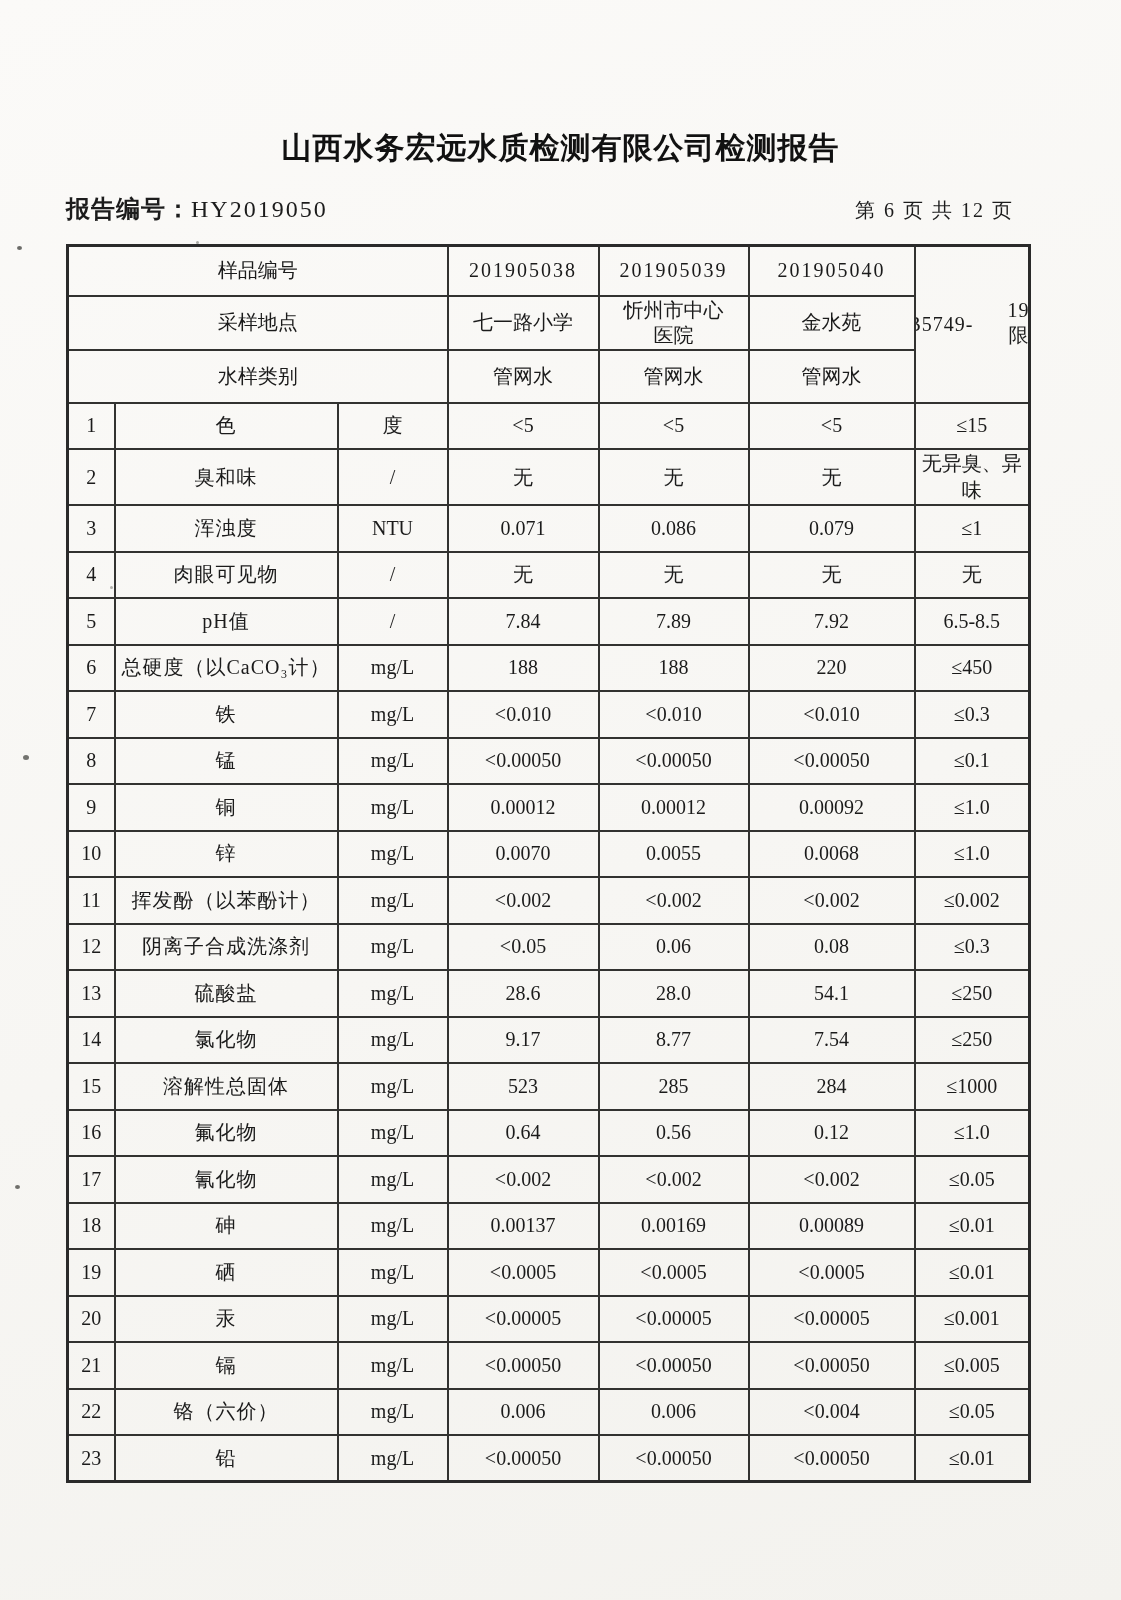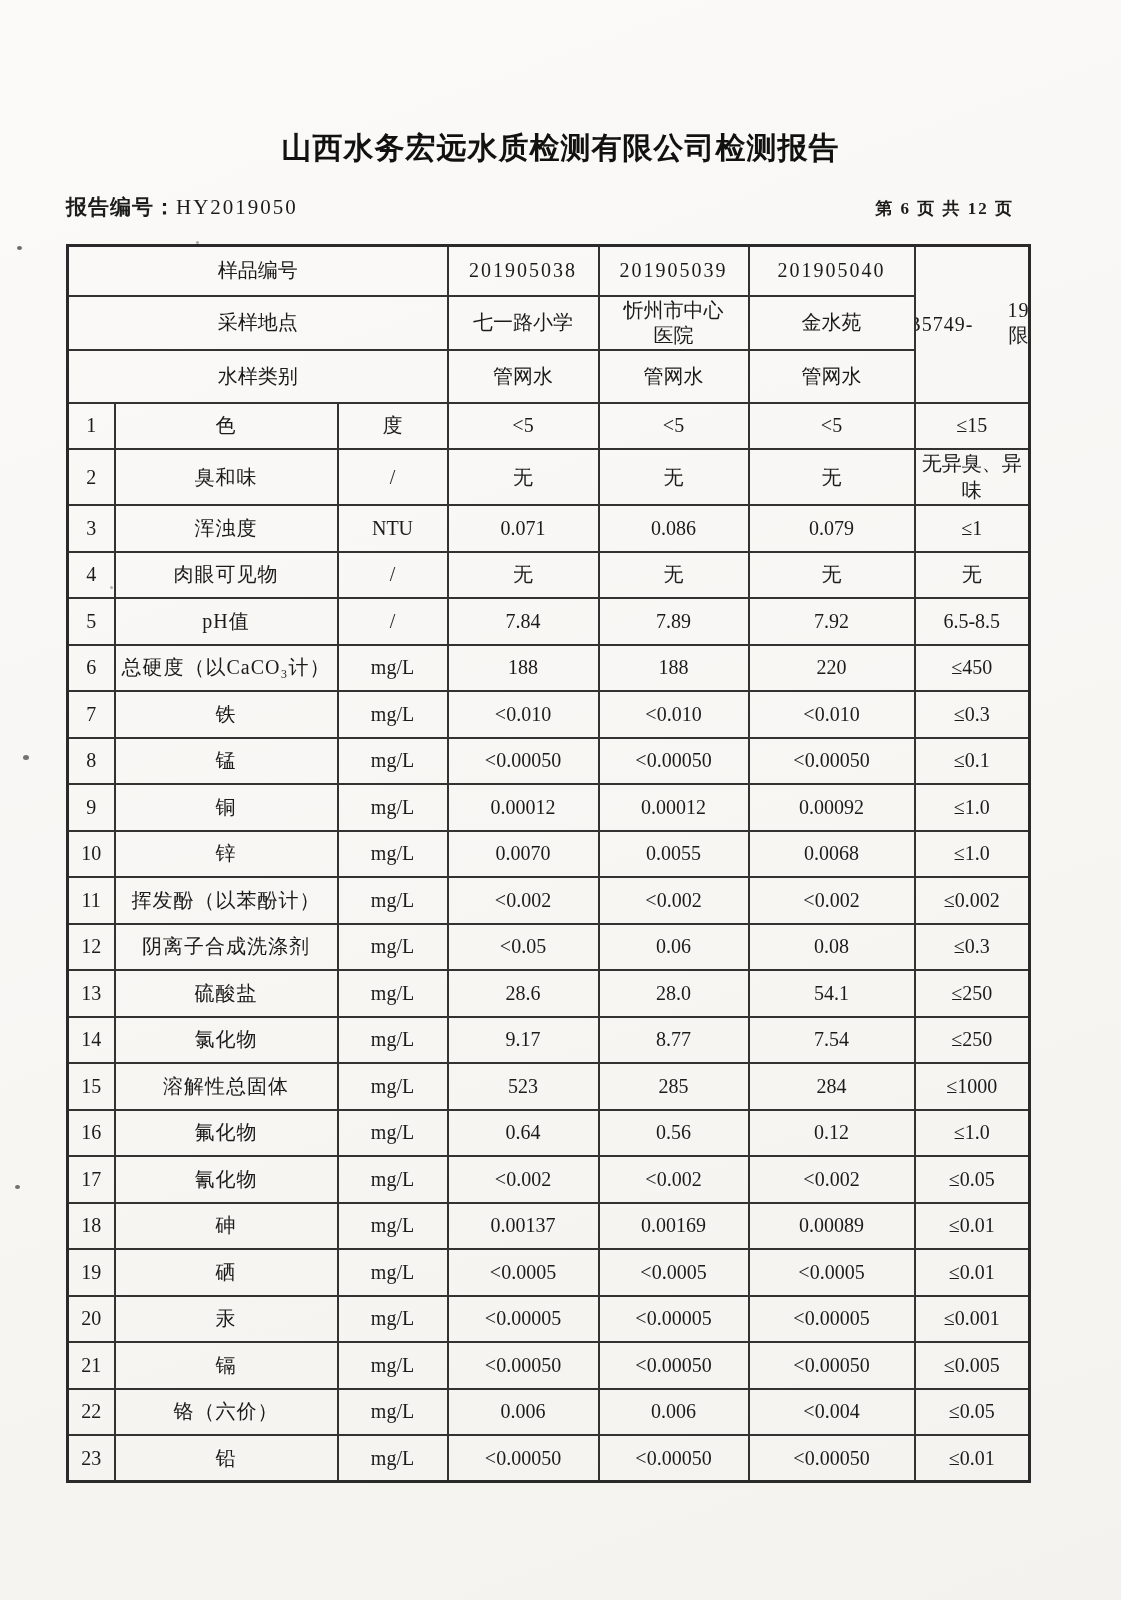--- a/index.html
+++ b/index.html
@@ -24,37 +24,36 @@
     font-size:30px;
     letter-spacing:1px;
     color:#111;
   }
   .meta-row{
     position:absolute;
     top:193px;left:66px;width:962px;
     display:flex;justify-content:space-between;align-items:baseline;
   }
   .report-no{
-    font-size:21px;
+    font-size:24px;
     letter-spacing:1px;
   }
   .report-no .lab{
     font-family:"Liberation Sans","DejaVu Sans",sans-serif;
     font-weight:bold;
   }
   .report-no .val{
     font-family:"Liberation Serif","DejaVu Serif",serif;
     letter-spacing:2px;
   }
   .page-ind{
-    font-size:17px;
+    font-size:20px;
     letter-spacing:2px;
     padding-right:14px;
     font-family:"Liberation Serif","DejaVu Serif",serif;
-    font-weight:bold;
   }
   table.report{
     position:absolute;
     left:66px;top:244px;
     width:962px;
     border-collapse:collapse;
     table-layout:fixed;
     border:3px solid #2a2a2a;
   }
   table.report td{

